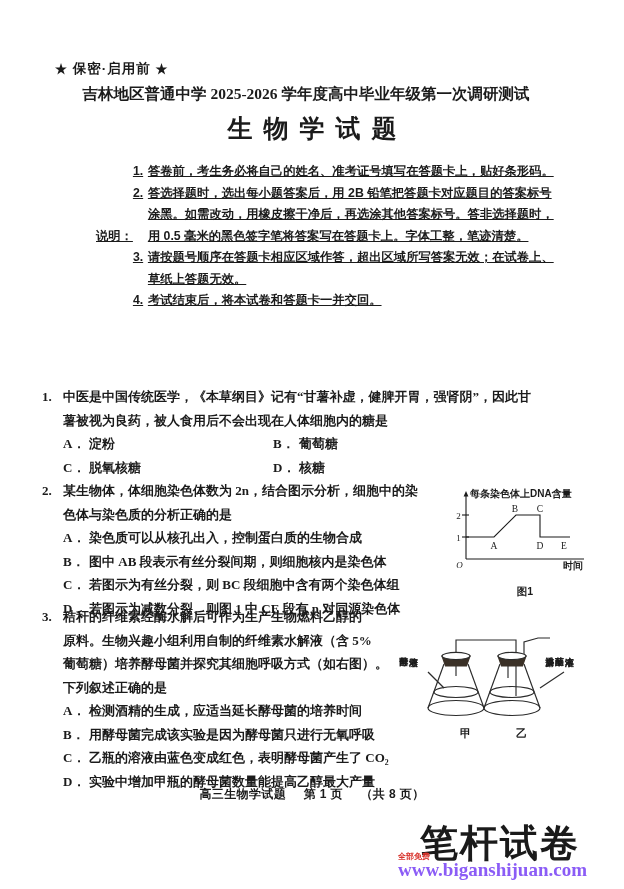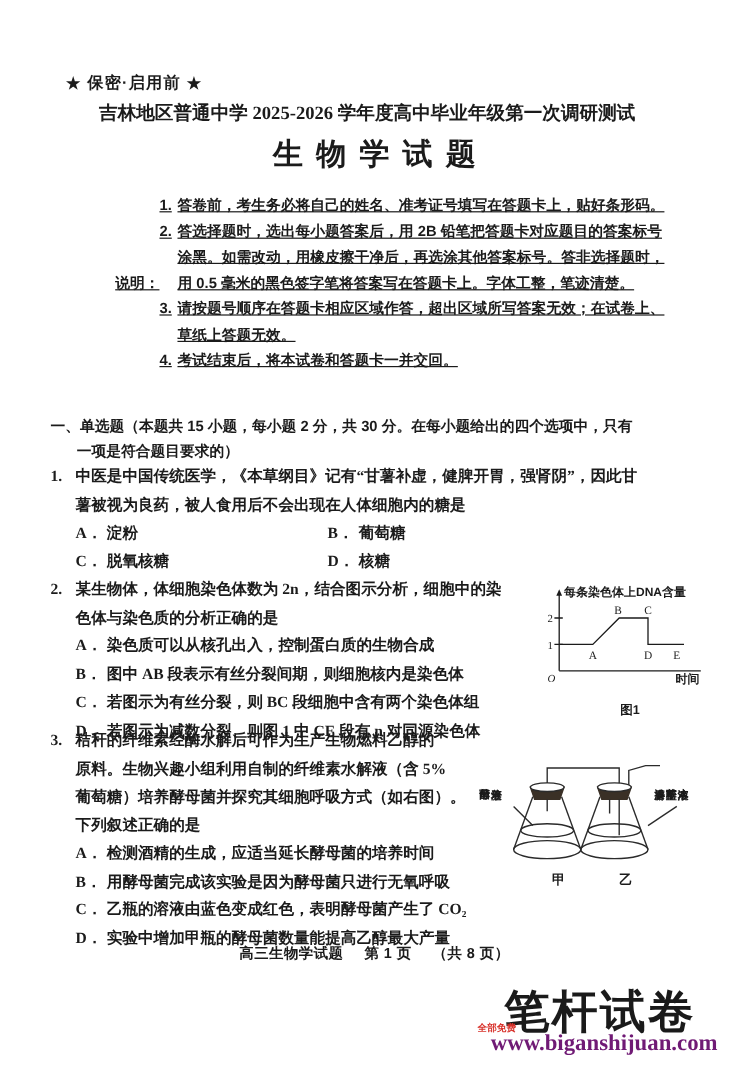--- a/index.html
+++ b/index.html
@@ -219,23 +219,22 @@
     white-space: nowrap;
   }
   .wm-url {
     position: absolute;
     left: 0px;
     top: 41px;
     font-size: 19px;
     font-weight: 700;
     letter-spacing: 0px;
     font-family: "Liberation Serif", serif;
-    color: #701a75;
+    color: #8b5cf6;
     white-space: nowrap;
-    margin-left: 11px;
   }
 </style>
 </head>
 <body>
 
 <div class="page">
 
   <div class="secret-line">
     <span class="star">★</span>
     <span>保密·启用前</span>
@@ -274,24 +273,20 @@
 
         <div class="instr-item">
           <span class="instr-num">4.</span>
           <span class="instr-text">考试结束后，将本试卷和答题卡一并交回。</span>
         </div>
 
       </div>
     </div>
   </div>
 
-  <div class="section-head">
-    <span class="q-line">一、单选题（本题共 15 小题，每小题 2 分，共 30 分。在每小题给出的四个选项中，只有</span>
-    <span class="cont">一项是符合题目要求的）</span>
-  </div>
 
   <div class="q" id="q1">
     <div class="q-stem">
       <span class="q-num">1.</span>
       <span class="q-body">
         <span class="q-line">中医是中国传统医学，《本草纲目》记有“甘薯补虚，健脾开胃，强肾阴”，因此甘</span>
         <span class="q-line">薯被视为良药，被人食用后不会出现在人体细胞内的糖是</span>
       </span>
     </div>
     <div class="opts">

